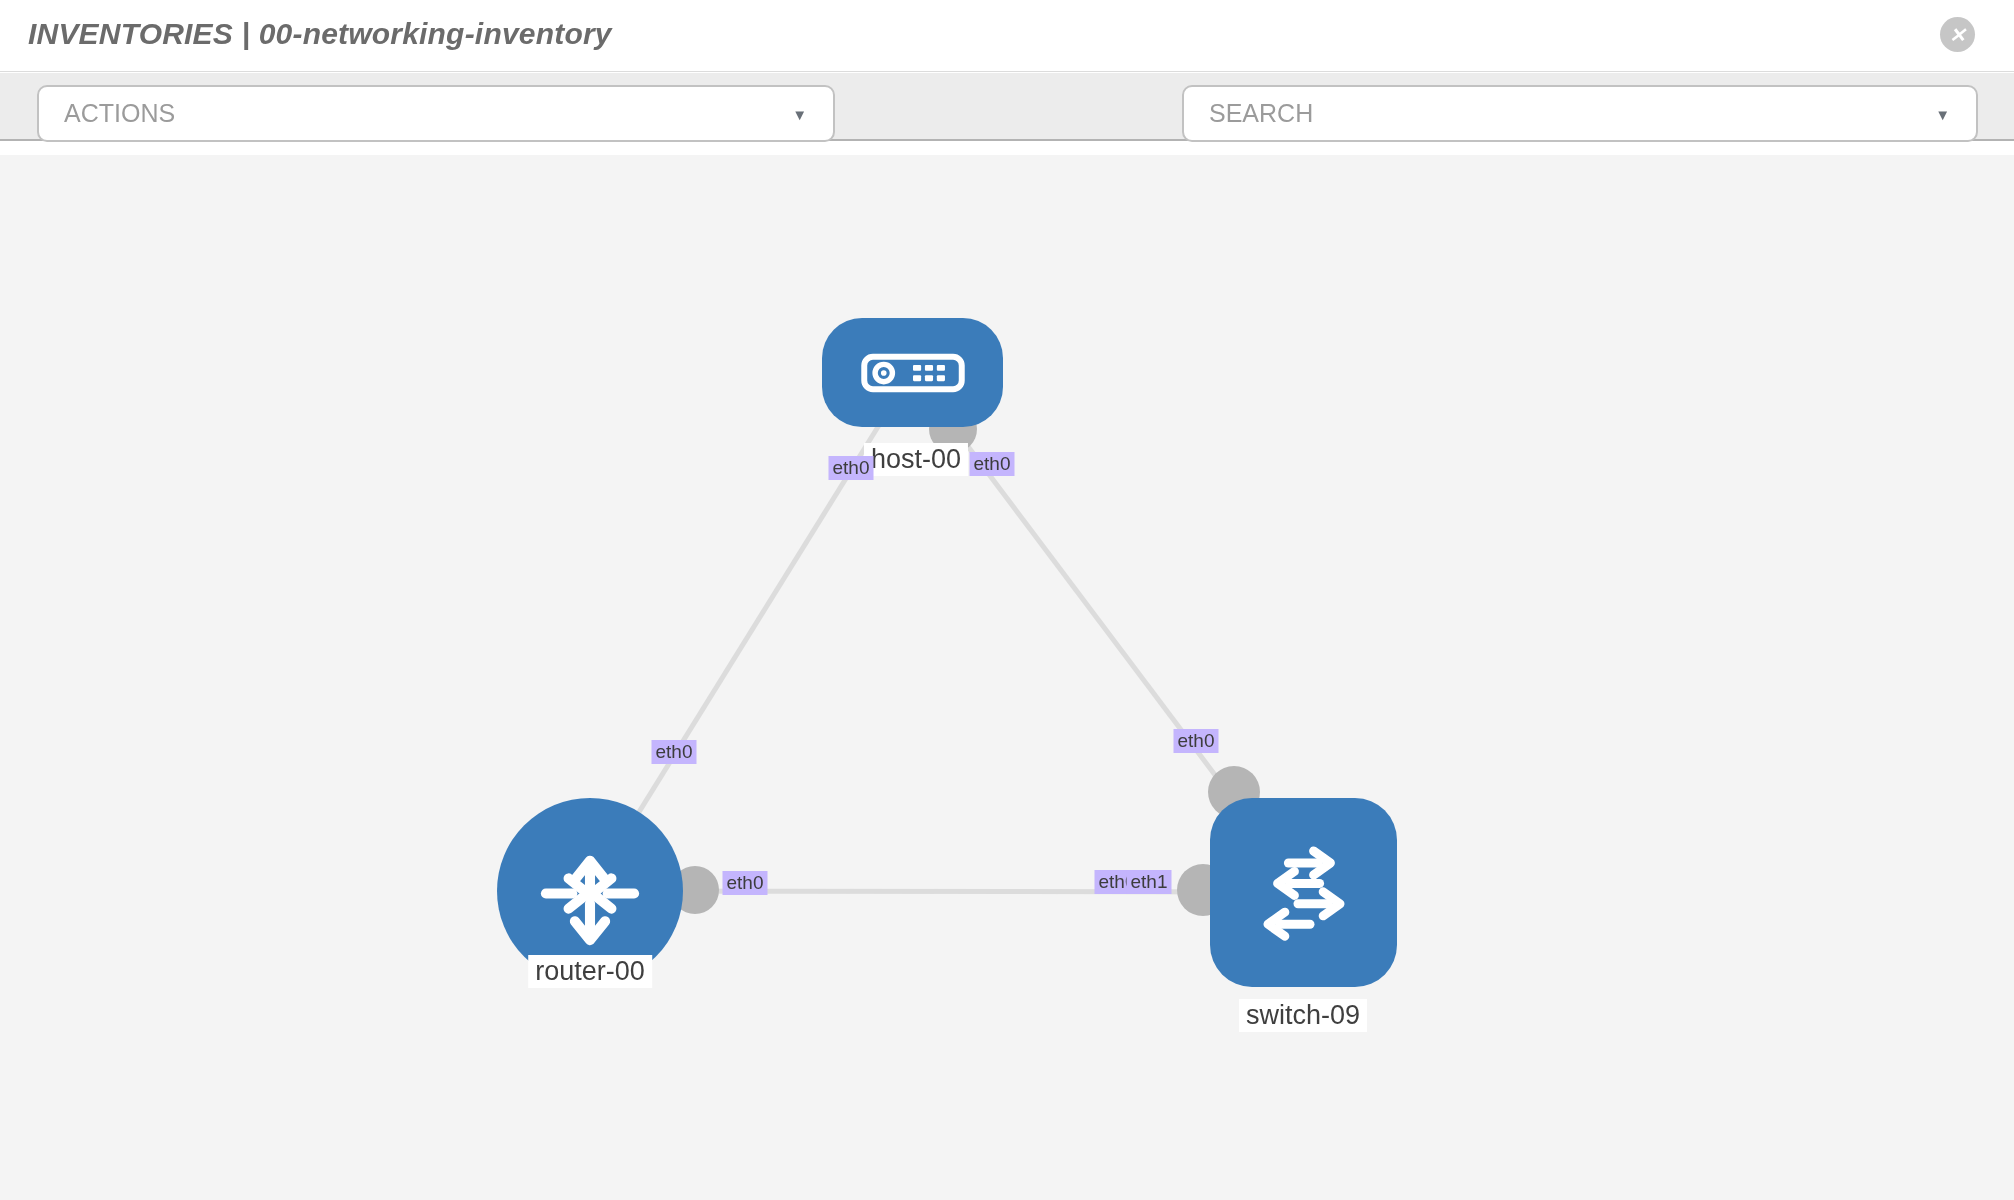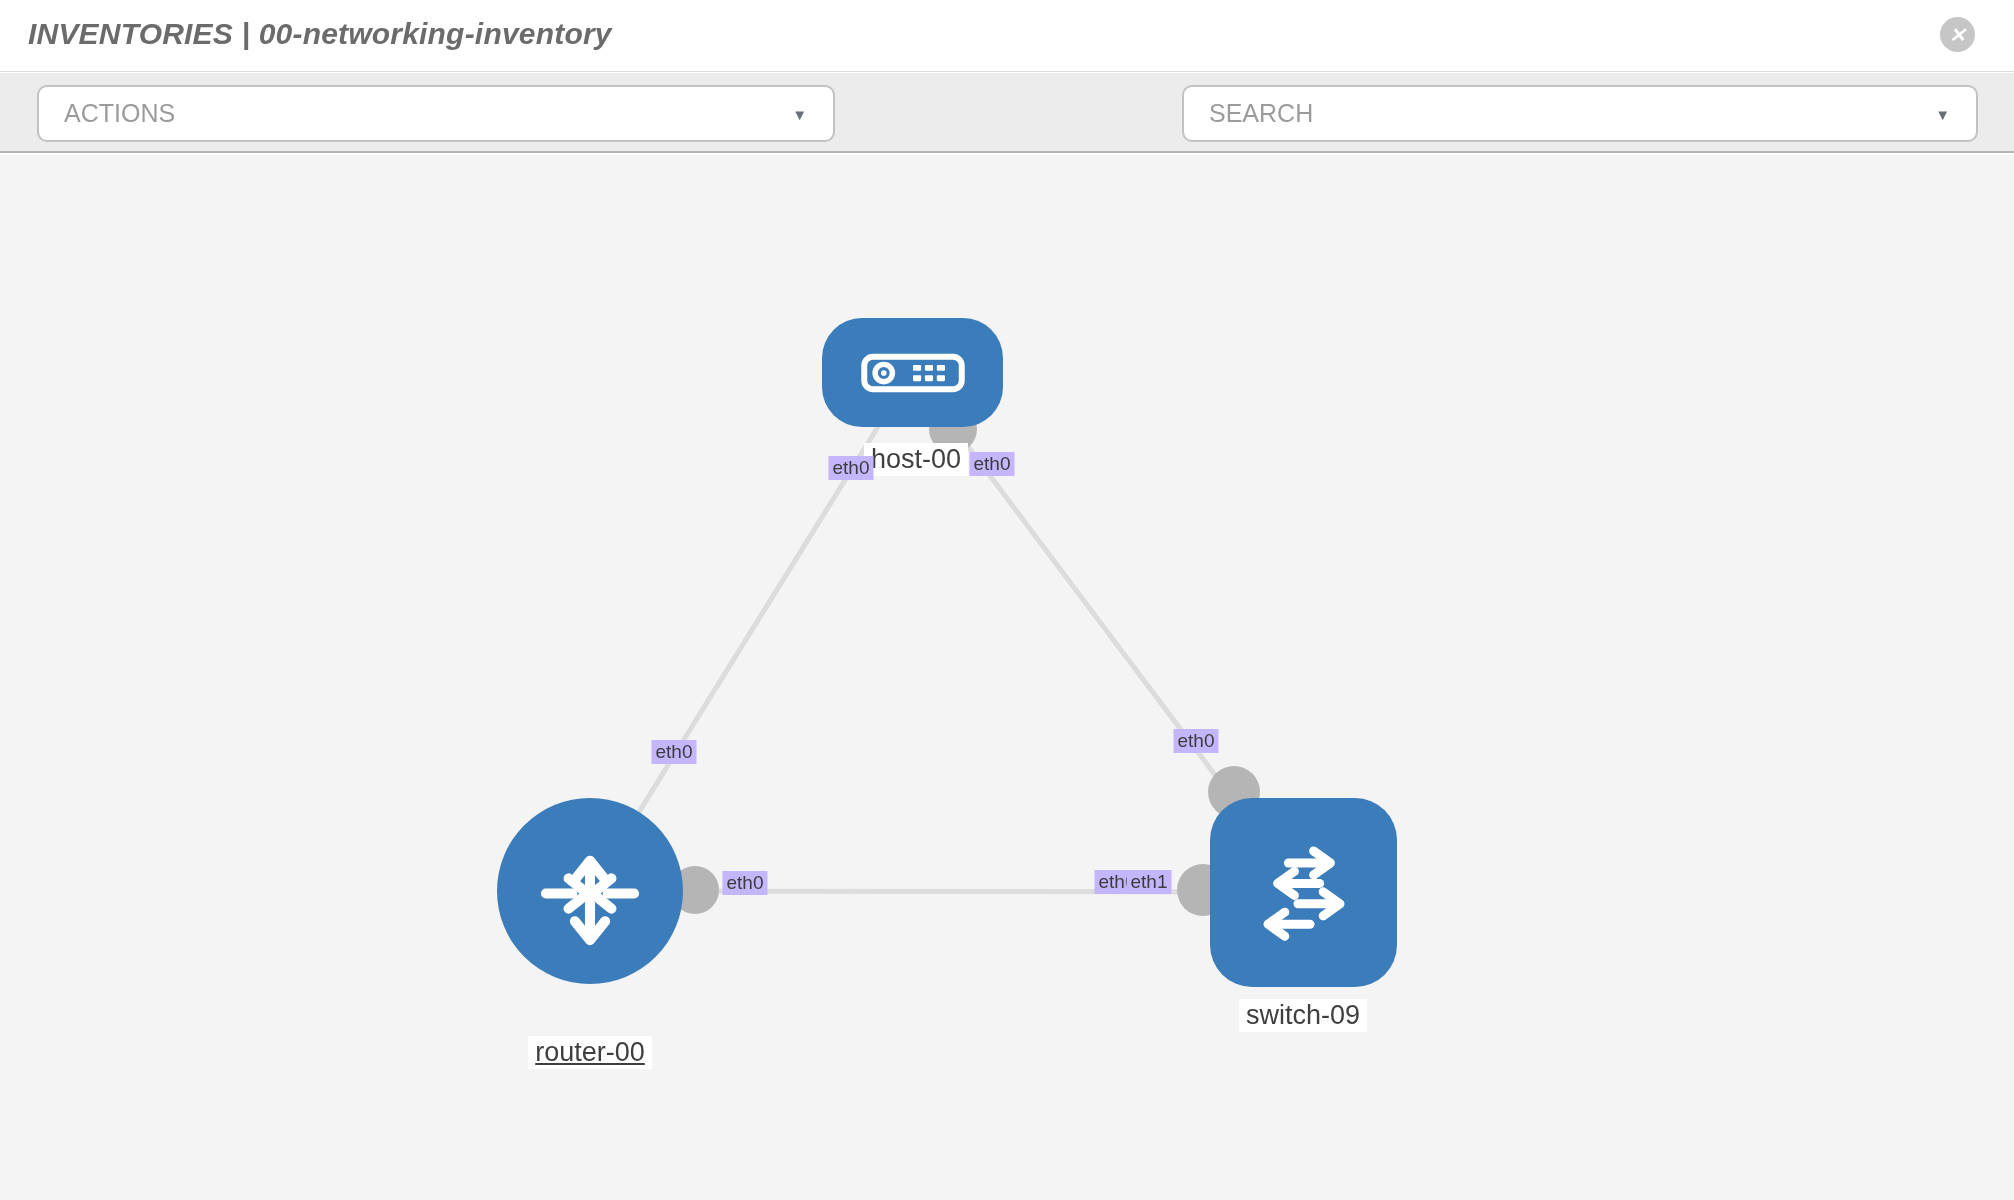--- a/index.html
+++ b/index.html
@@ -10,21 +10,21 @@
   .header { position:absolute; left:0; top:0; width:2014px; height:72px;
     background:#ffffff; border-bottom:1px solid #dcdcdc;font-style:italic; }
   .header-title { position:absolute; left:28px; top:17px; font-size:30px;
     font-weight:bold; color:#6b6b6b; letter-spacing:0.2px; }
   .close-btn { position:absolute; left:1940px; top:17px; width:35px; height:35px;
     border-radius:50%; background:#c6c6c6; color:#ffffff; font-size:20px;
     font-weight:bold; display:flex; align-items:center; justify-content:center;
     cursor:pointer; }
 
   
-  .toolbar { position:absolute; left:0; top:73px; width:2014px; height:80px;
+  .toolbar { position:absolute; left:0; top:73px; width:2014px; height:68px;
     background:#ececec; border-bottom:2px solid #b3b3b3; }
   .dropdown { position:absolute; top:12px; height:57px; background:#ffffff;
     border:2px solid #c2c2c2; border-radius:10px; display:flex;
     align-items:center; }
   .dropdown .dd-label { margin-left:25px; font-size:25px; color:#9b9b9b; }
   .dropdown .caret { position:absolute; right:26px; top:50%;
     transform:translateY(-50%); font-size:15px; color:#697078; }
   .dd-actions { left:37px; width:798px; }
   .dd-search  { left:1182px; width:796px; }
   .tool-icon { position:absolute; top:96px; width:38px; height:38px; }
@@ -41,21 +41,21 @@
     align-items:center; justify-content:center; cursor:pointer; }
   .node-host   { left:822px;  top:163px; width:181px; height:109px; border-radius:40px; }
   .node-router { left:497px;  top:643px; width:186px; height:186px; border-radius:50%; }
   .node-switch { left:1210px; top:643px; width:187px; height:189px; border-radius:42px; }
   .node svg { stroke:#ffffff; fill:none; stroke-linecap:round; stroke-linejoin:round; }
 
   .node-label { position:absolute; transform:translateX(-50%);
     background:#ffffff; color:#3f3f3f; font-size:27px; padding:1px 7px;
     white-space:nowrap; }
   .nl-host   { left:916px;  top:288px; }
-  .nl-router { left:590px;  top:881px;text-decoration:underline; }
+  .nl-router { left:590px;  top:800px; }
   .nl-switch { left:1303px; top:844px; }
 
   .if-label { position:absolute; transform:translate(-50%,-50%);
     background:#c4b5fd; color:#3c3c3c; font-size:19px; padding:1px 4px;
     white-space:nowrap; }
 </style>
 </head>
 <body>
 
 <div class="header">

